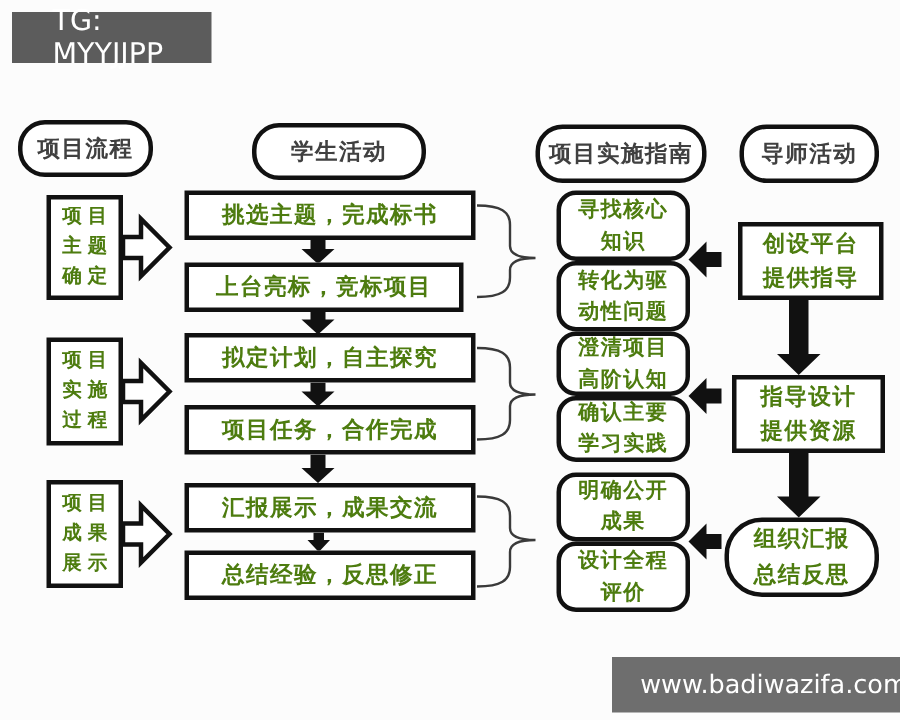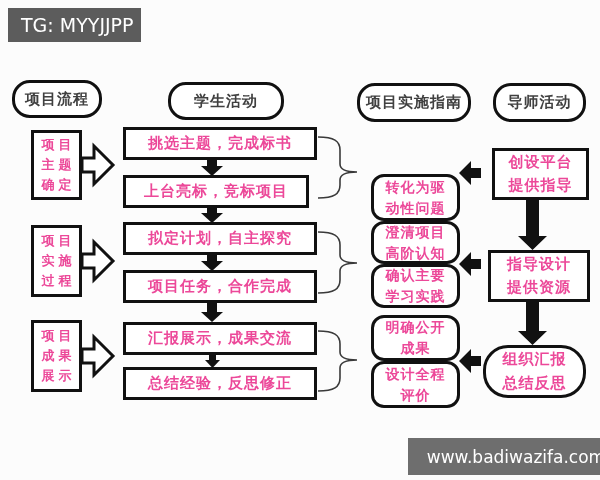--- a/index.html
+++ b/index.html
@@ -3,30 +3,30 @@
 <meta charset="utf-8">
 <style>
   html,body{margin:0;padding:0;background:#e9e9e9;}
   .canvas{
     position:relative;width:600px;height:480px;background:#fcfcfc;
     font-family:"DejaVu Sans","Liberation Sans",sans-serif;overflow:hidden;
   }
   .overlay{position:absolute;left:0;top:0;width:600px;height:480px;}
   .wm{position:absolute;display:flex;align-items:center;color:#fff;
       background:#5c5c5c;font-weight:normal;}
-  .wm.top{left:8px;top:8px;width:133px;height:34px;font-size:19px;padding-left:13px;box-sizing:border-box;}
+  .wm.top{left:8px;top:8px;width:133px;height:34px;font-size:19px;padding-left:27px;box-sizing:border-box;}
   .wm.bottom{left:408px;top:438px;width:192px;height:37px;font-size:17px;justify-content:center;background:#6e6e6e;padding-left:12px;}
   .hdr{
     position:absolute;display:flex;align-items:center;justify-content:center;
     background:#fff;border:3px solid #111;border-radius:18px;
     font-weight:bold;font-size:15px;color:#404040;box-sizing:border-box;letter-spacing:1px;
   }
   .box{
     position:absolute;display:flex;align-items:center;justify-content:center;
-    background:#fff;border:3px solid #111;color:#ec4899;font-weight:bold;
+    background:#fff;border:3px solid #111;color:#4d7c0f;font-weight:bold;
     box-sizing:border-box;text-align:center;white-space:pre-line;
   }
   .stage{font-size:13px;line-height:1.55;letter-spacing:4px;padding-left:4px;}
   .step{font-size:15px;letter-spacing:1px;}
   .guide{border-radius:13px;border-width:3.5px;font-size:14px;line-height:1.5;letter-spacing:1px;}
   .mentor{font-size:15px;line-height:1.55;letter-spacing:1px;}
 </style>
 </head>
 <body>
 
@@ -84,20 +84,22 @@
 成果
 展示</div>
 
   <div class="box step" style="left:123px;top:127px;width:194px;height:33px;">挑选主题，完成标书</div>
   <div class="box step" style="left:123px;top:175px;width:186px;height:33px;">上台亮标，竞标项目</div>
   <div class="box step" style="left:123px;top:222px;width:194px;height:33px;">拟定计划，自主探究</div>
   <div class="box step" style="left:123px;top:322px;width:194px;height:33px;">汇报展示，成果交流</div>
   <div class="box step" style="left:123px;top:270px;width:194px;height:33px;">项目任务，合作完成</div>
   <div class="box step" style="left:123px;top:367px;width:194px;height:33px;">总结经验，反思修正</div>
 
+  <div class="box guide" style="left:371px;top:127px;width:89px;height:47px;">寻找核心
+知识</div>
   <div class="box guide" style="left:371px;top:174px;width:89px;height:47px;">转化为驱
 动性问题</div>
   <div class="box guide" style="left:371px;top:221px;width:89px;height:43px;">澄清项目
 高阶认知</div>
   <div class="box guide" style="left:371px;top:264px;width:89px;height:44px;">确认主要
 学习实践</div>
   <div class="box guide" style="left:371px;top:315px;width:89px;height:46px;">明确公开
 成果</div>
   <div class="box mentor" style="left:492px;top:148px;width:97px;height:52px;">创设平台
 提供指导</div>

